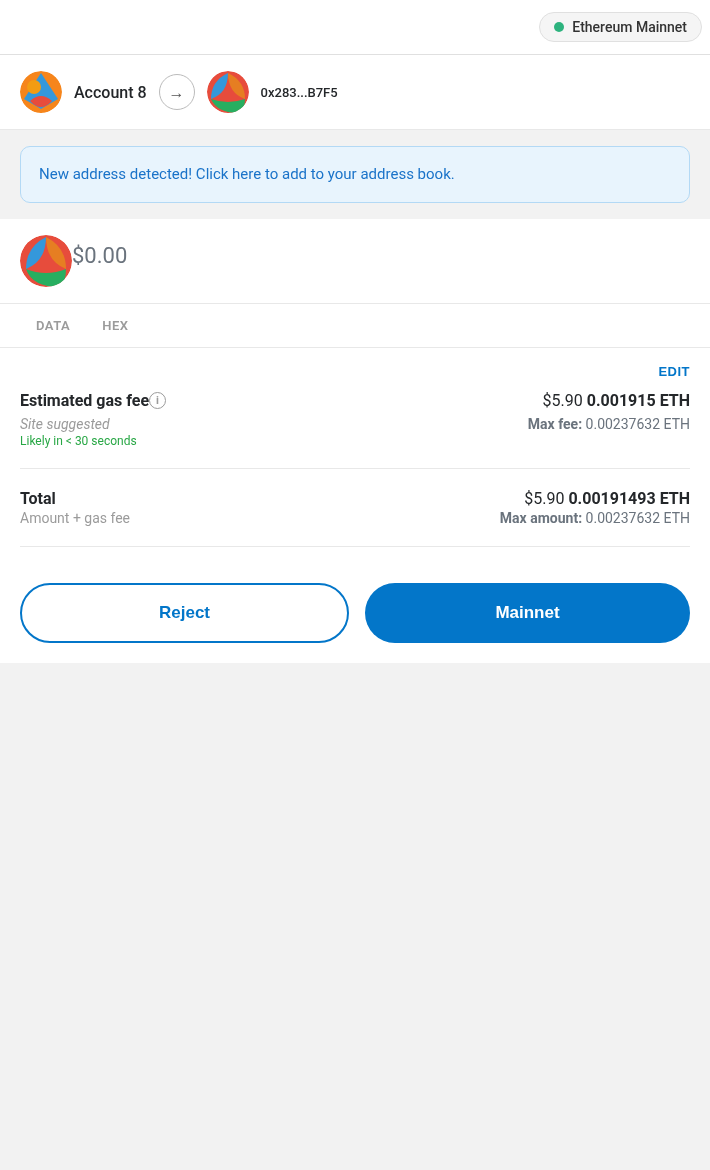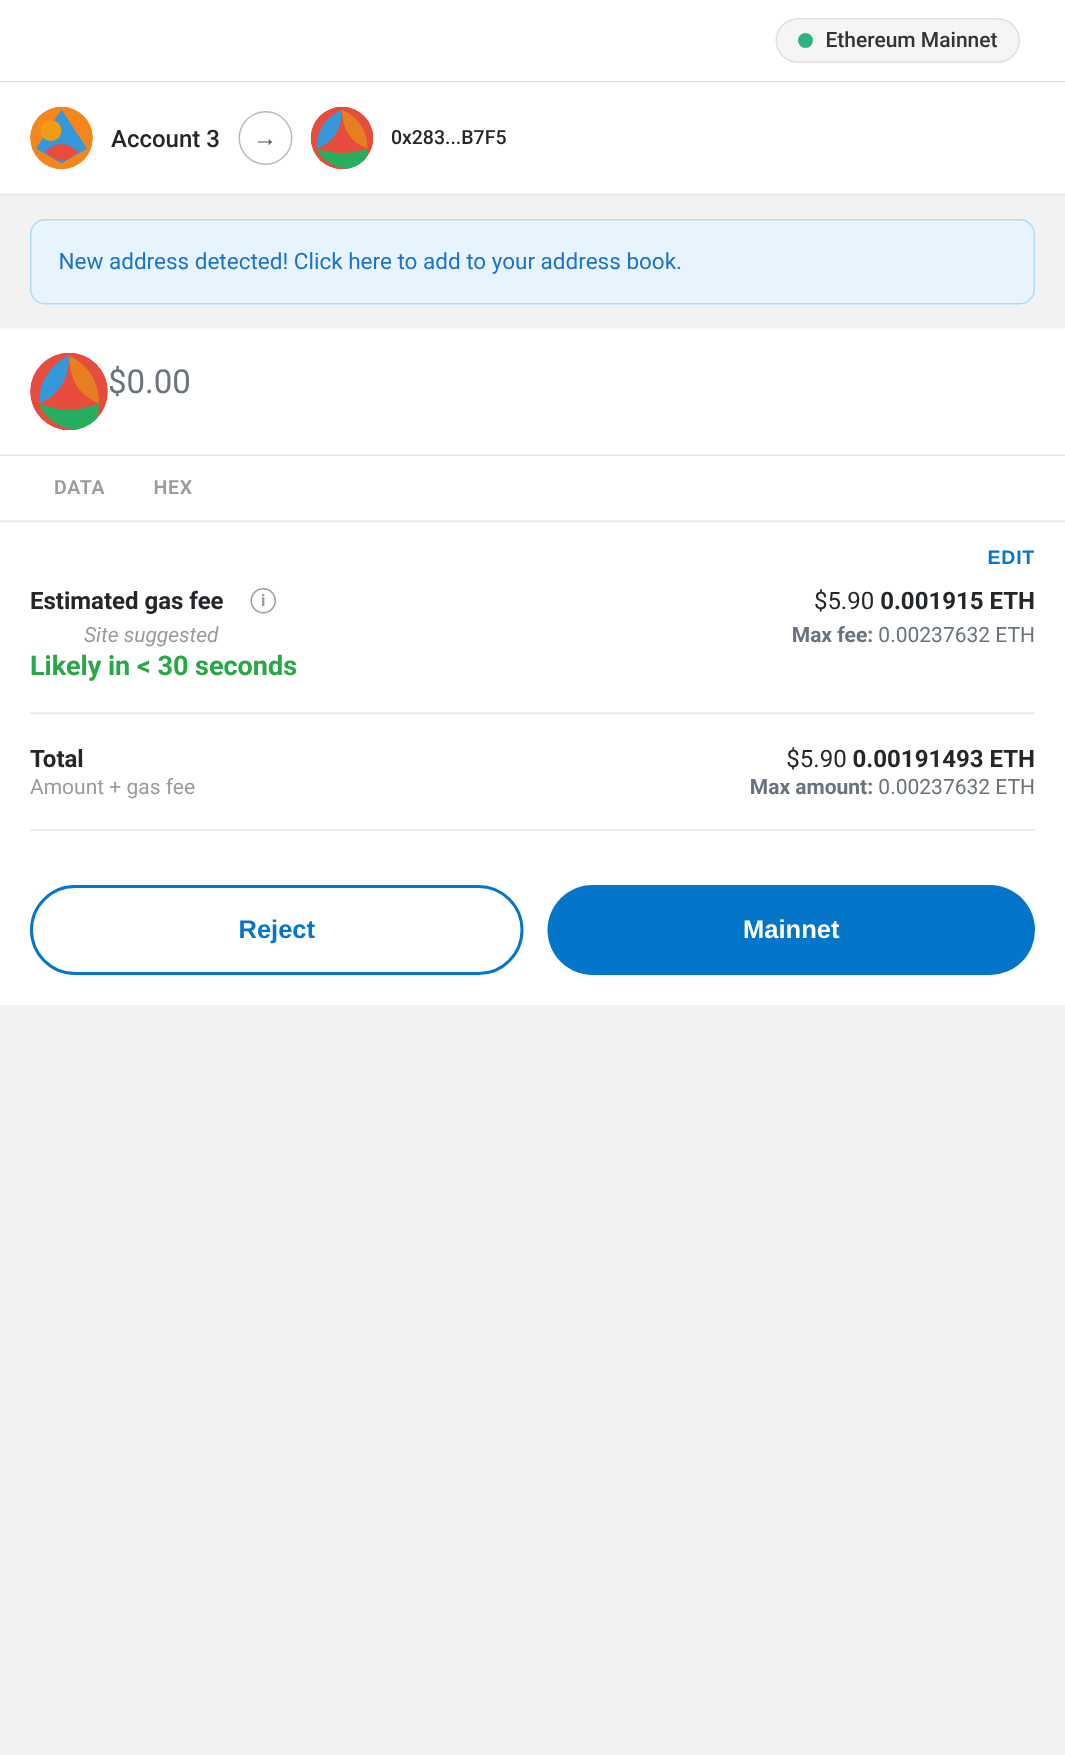--- a/index.html
+++ b/index.html
@@ -9,21 +9,21 @@
       width: 710px;
       min-height: 1170px;
       position: relative;
       overflow-x: hidden;
     }
 
     
     .network-bar {
       display: flex;
       justify-content: flex-end;
-      padding: 12px 30px;
+      padding: 12px 8px;
       background: #fff;
       border-bottom: 1px solid #e0e0e0;
     }
     .network-badge {
       display: flex;
       align-items: center;
       gap: 8px;
       background: #f5f5f5;
       border: 1px solid #e0e0e0;
       border-radius: 20px;
@@ -173,21 +173,21 @@
     
     .fee-row {
       display: flex;
       justify-content: space-between;
       align-items: flex-start;
       margin-bottom: 4px;
     }
     .fee-label {
       display: flex;
       align-items: center;
-      gap: 18px;
+      gap: 0;
       font-size: 16px;
       font-weight: 700;
       color: #24272a;
     }
     .info-icon {
       width: 17px;
       height: 17px;
       border-radius: 50%;
       border: 1.5px solid #9b9b9b;
       color: #9b9b9b;
@@ -204,35 +204,34 @@
       text-align: left;
     }
     .fee-value strong {
       font-weight: 700;
     }
     .fee-sub-left {
       font-size: 14px;
       color: #9b9b9b;
       font-style: italic;
       margin-top: 2px;
-      margin-left: 36px;
     }
     .fee-sub-right {
       font-size: 14px;
       color: #6a737d;
       text-align: right;
       margin-top: 2px;
     }
     .fee-sub-right strong {
       font-weight: 700;
     }
     .likely-time {
-      font-size: 18px;
+      font-size: 12px;
       color: #28a745;
-      font-weight: 700;
+      font-weight: 400;
       margin-top: 2px;
     }
 
     .divider {
       height: 1px;
       background: #e8e8e8;
       margin: 20px 0;
     }
 
     
@@ -313,21 +312,21 @@
 
 <div class="account-row">
   <div class="avatar">
     <svg class="avatar-svg" viewBox="0 0 42 42" xmlns="http://www.w3.org/2000/svg">
       <circle cx="21" cy="21" r="21" fill="#f6851b"></circle>
       <path d="M21 2 L38 28 L21 38 L4 28 Z" fill="#3498db"></path>
       <path d="M10 30 Q21 42 32 30 Q21 20 10 30Z" fill="#e74c3c"></path>
       <circle cx="14" cy="16" r="7" fill="#f39c12"></circle>
     </svg>
   </div>
-  <span class="account-name">Account 3</span>
+  <span class="account-name">Account 8</span>
   <div class="arrow-circle">→</div>
   <div class="avatar">
     <svg class="avatar-svg" viewBox="0 0 42 42" xmlns="http://www.w3.org/2000/svg">
       <circle cx="21" cy="21" r="21" fill="#e74c3c"></circle>
       <path d="M21 2 Q38 10 38 28 Q21 22 21 2Z" fill="#e67e22"></path>
       <path d="M21 2 Q4 10 4 28 Q21 22 21 2Z" fill="#3498db"></path>
       <path d="M4 28 Q10 42 32 42 Q38 38 38 28 Q21 34 4 28Z" fill="#27ae60"></path>
     </svg>
   </div>
   <span class="dest-address">0x283...B7F5</span>

